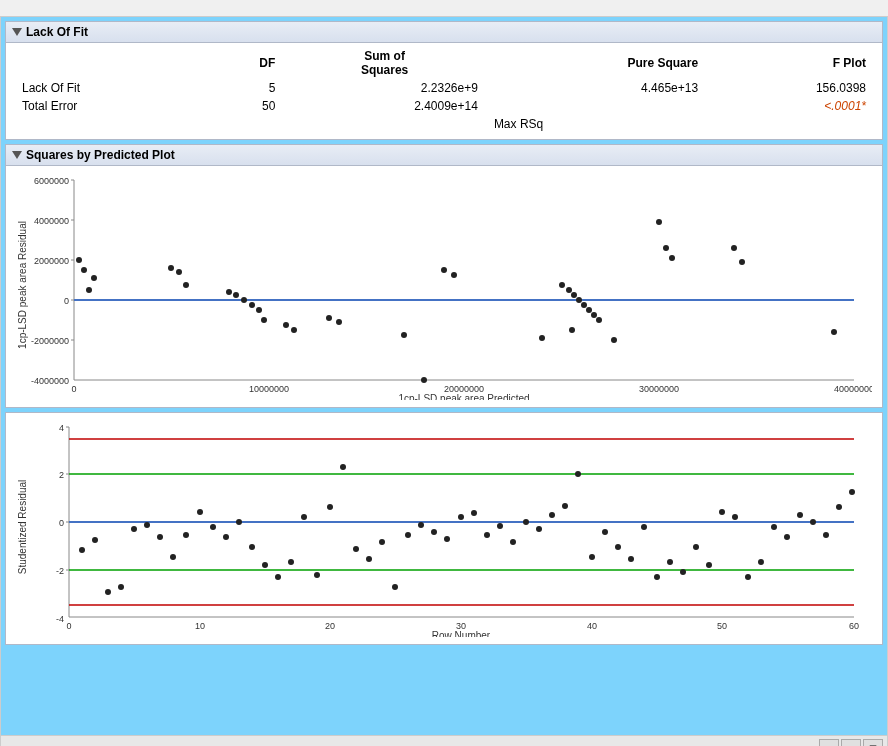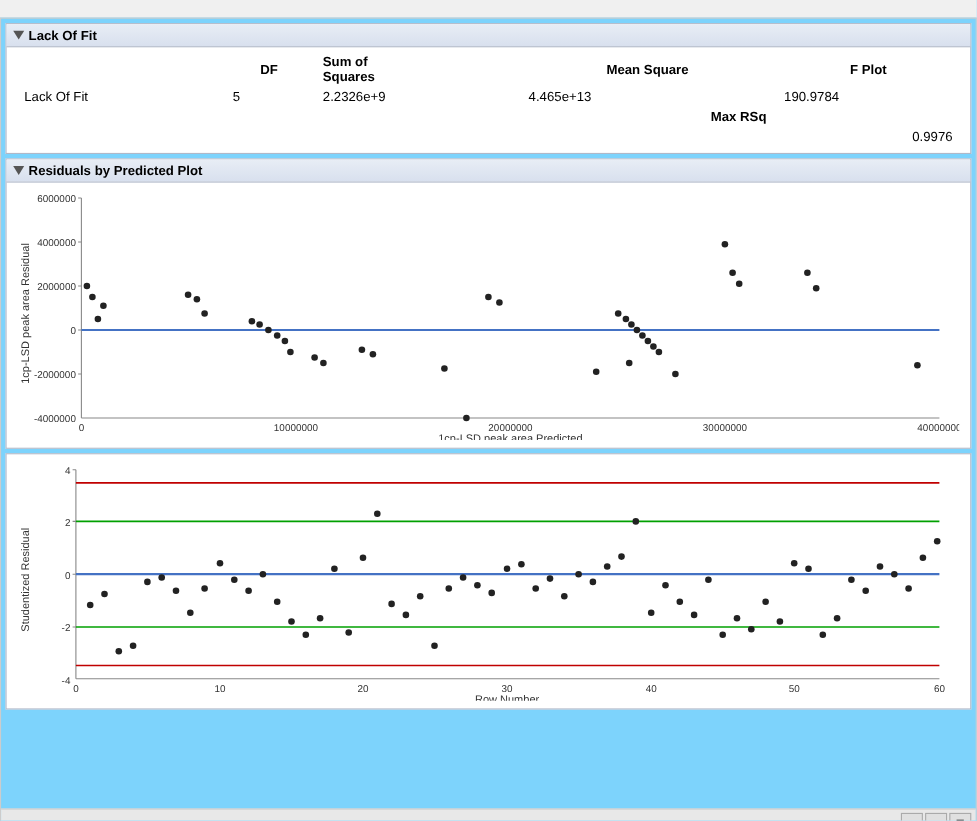--- a/index.html
+++ b/index.html
@@ -54,20 +54,21 @@
       flex-shrink: 0;
     }
     .lof-table {
       width: 100%;
       border-collapse: collapse;
       font-size: 12px;
       padding: 4px 8px;
     }
     .lof-table th, .lof-table td {
       padding: 2px 8px;
+      text-align: right;
     }
     .lof-table th:first-child, .lof-table td:first-child {
       text-align: left;
     }
     .lof-table thead tr {
       font-weight: bold;
     }
     .highlight-orange {
       color: #cc4400;
       font-style: italic;
@@ -123,51 +124,54 @@
     <div class="section-header">
       <span class="triangle down"></span>
       <span>Lack Of Fit</span>
     </div>
     <div style="padding: 4px 8px 6px 8px;">
       <table class="lof-table">
         <thead>
           <tr>
             <th></th>
             <th>DF</th>
-            <th style="text-align:left;">Sum of<br>Squares</th>
-            <th>Mean Square</th>
+            <th style="text-align:center;">Sum of<br>Squares</th>
+            <th>Pure Square</th>
             <th>F Plot</th>
           </tr>
         </thead>
         <tbody>
           <tr>
             <td>Lack Of Fit</td>
             <td>5</td>
             <td>2.2326e+9</td>
             <td>4.465e+13</td>
-            <td>190.9784</td>
+            <td>156.0398</td>
+          </tr>
+          <tr>
+            <td>Total Error</td>
+            <td>50</td>
+            <td>2.4009e+14</td>
+            <td></td>
+            <td class="highlight-orange">&lt;.0001*</td>
           </tr>
           <tr>
             <td colspan="3"></td>
-            <td style="text-align:right; font-weight:bold;">Max RSq</td>
+            <td style="text-align:left; font-weight:normal;">Max RSq</td>
             <td></td>
-          </tr>
-          <tr>
-            <td colspan="3"></td>
-            <td colspan="2" style="text-align:right;">0.9976</td>
           </tr>
         </tbody>
       </table>
     </div>
   </div>
 
   <div class="section chart-section">
     <div class="section-header">
       <span class="triangle down"></span>
-      <span>Residuals by Predicted Plot</span>
+      <span>Squares by Predicted Plot</span>
     </div>
     <div class="chart-container">
       <svg width="858" height="230">
 
         <text x="12" y="115" transform="rotate(-90,12,115)" text-anchor="middle" font-size="10" fill="#333">1cp-LSD peak area Residual</text>
 
         <line x1="60" y1="10" x2="60" y2="210" stroke="#888" stroke-width="1"></line>
         <line x1="60" y1="210" x2="840" y2="210" stroke="#888" stroke-width="1"></line>
 
         <text x="55" y="14" text-anchor="end" font-size="9" fill="#333">6000000</text>

